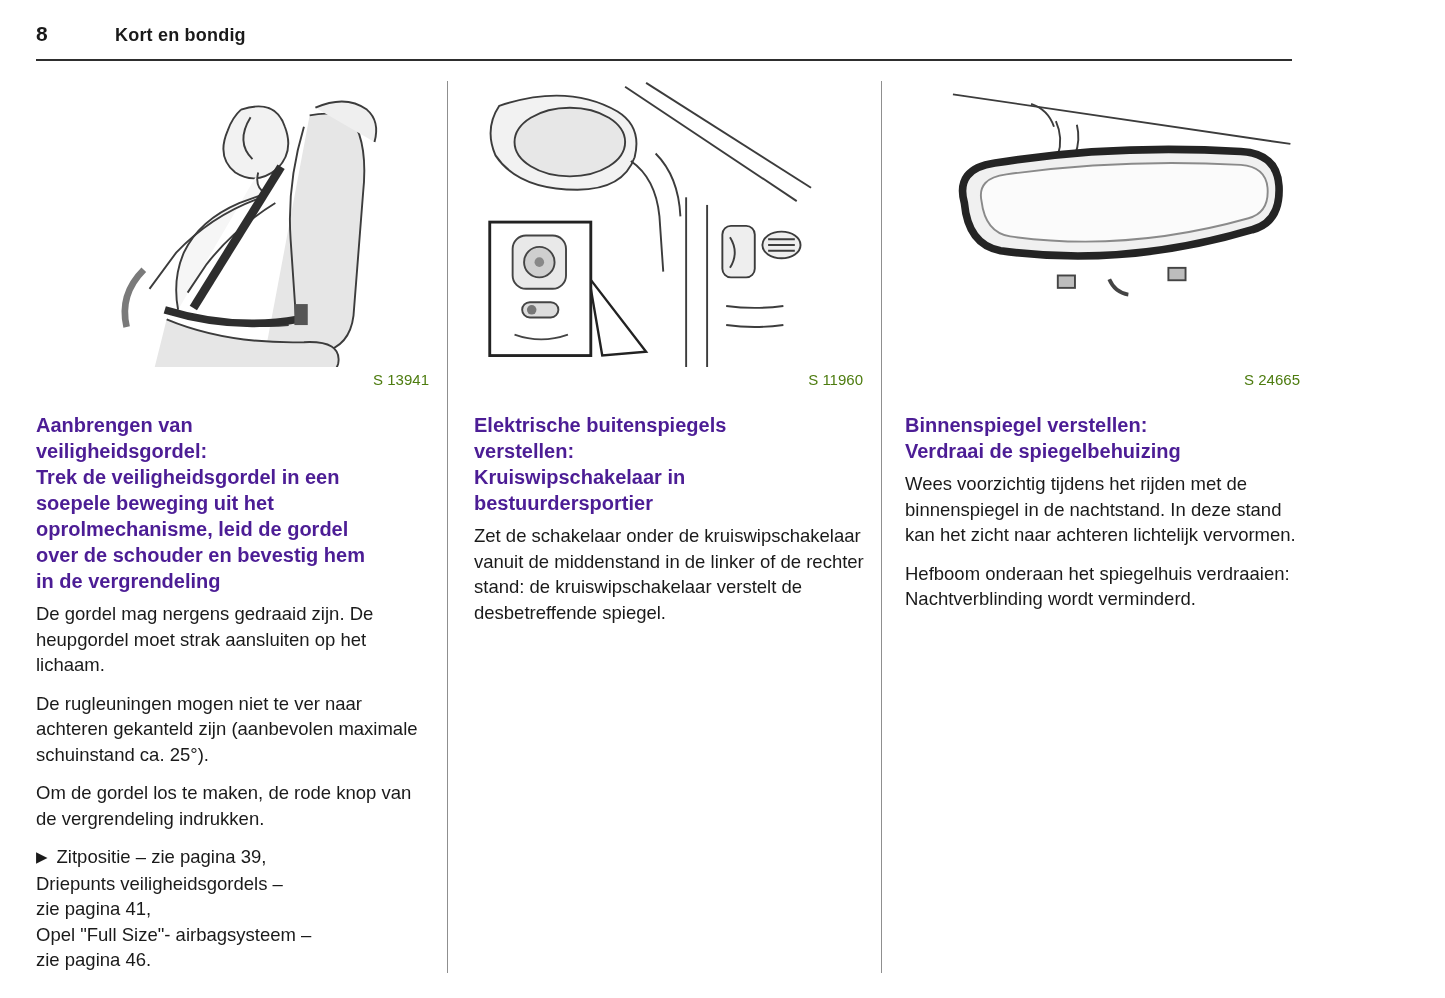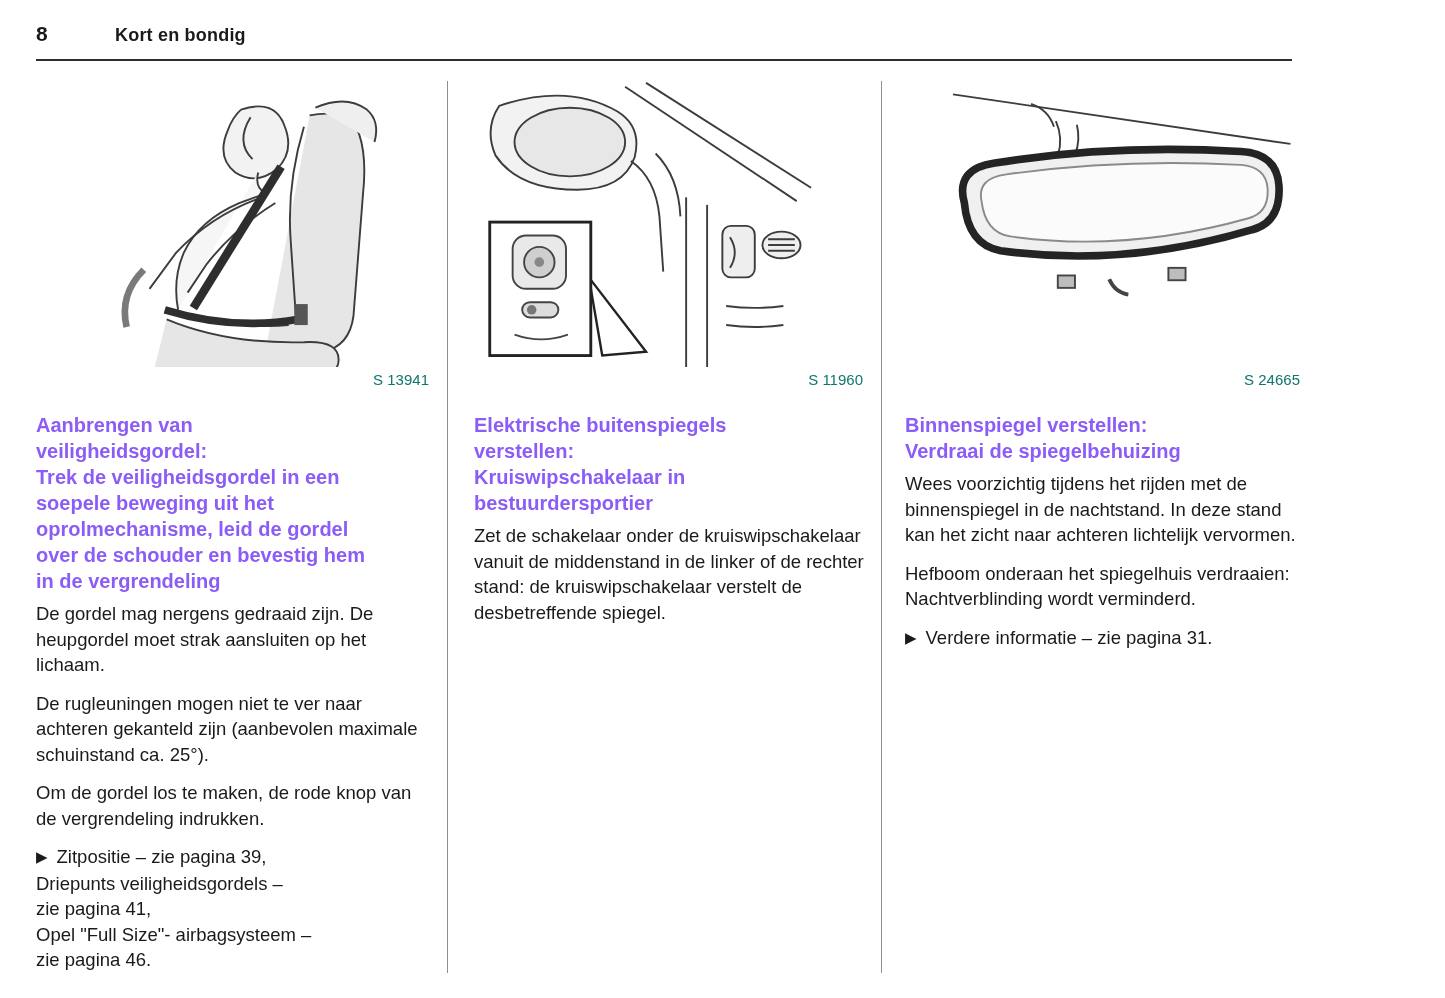--- a/index.html
+++ b/index.html
@@ -18,26 +18,26 @@
 
   .columns { display:flex; margin-top:20px; height:900px; }
   .col  { padding-right:10px; }
   .col1 { width:411px; }
   .col2 { width:433px; padding-left:26px; }
   .col3 { width:436px; padding-left:23px; }
   .vsep { width:1px; background:#8f8f8f; height:892px; }
 
   figure { margin:0 0 24px 0; }
   .fig-box { display:block; }
-  .figcode { display:block; text-align:right; font-size:15px; color:#0f766e;
+  .figcode { display:block; text-align:right; font-size:15px; color:#4d7c0f;
              margin-top:4px; padding-right:8px; }
 
   .heading {
     font-size:20px; font-weight:bold; line-height:26px;
-    white-space:pre-line; margin:0 0 7px 0; color:#8b5cf6;
+    white-space:pre-line; margin:0 0 7px 0; color:#4c1d95;
   }
   .body {
     font-size:18.5px; line-height:25.5px; margin:0 0 13px 0;
   }
   .xref {
     font-size:18.5px; line-height:25.5px; margin:6px 0 0 0;
   }
   .ptr { font-size:15px; margin-right:9px; position:relative; top:-1px; }
   .xref-text { white-space:pre-line; }
 
@@ -155,17 +155,16 @@
           <rect x="244" y="196" width="18" height="13" fill="#bdbdbd" stroke="#444444" stroke-width="2"></rect>
           <path d="M182,208 q6,14 20,16" stroke="#444444" stroke-width="4" fill="none"></path>
         </svg>
         <figcaption class="figcode">S 24665</figcaption>
       </figure>
 
       <h2 class="heading">Binnenspiegel verstellen:
 Verdraai de spiegelbehuizing</h2>
       <p class="body">Wees voorzichtig tijdens het rijden met de binnenspiegel in de nachtstand. In deze stand kan het zicht naar achteren lichtelijk vervormen.</p>
       <p class="body">Hefboom onderaan het spiegelhuis verdraaien: Nachtverblinding wordt verminderd.</p>
-      <p class="xref"><span class="ptr">▶</span><span class="xref-text">Verdere informatie – zie pagina 31.</span></p>
     </section>
 
   </div>
 </div>
 
 </body></html>

